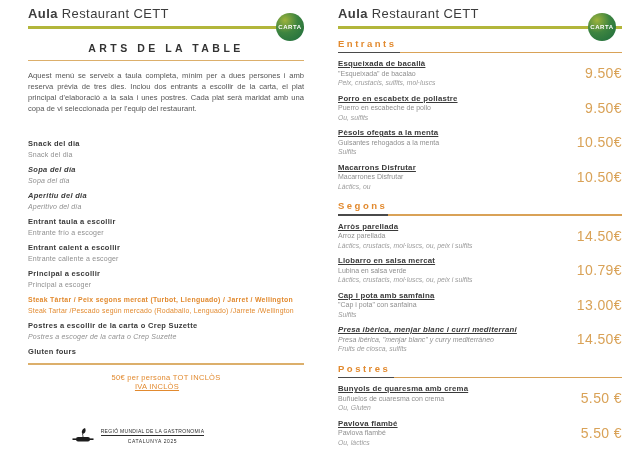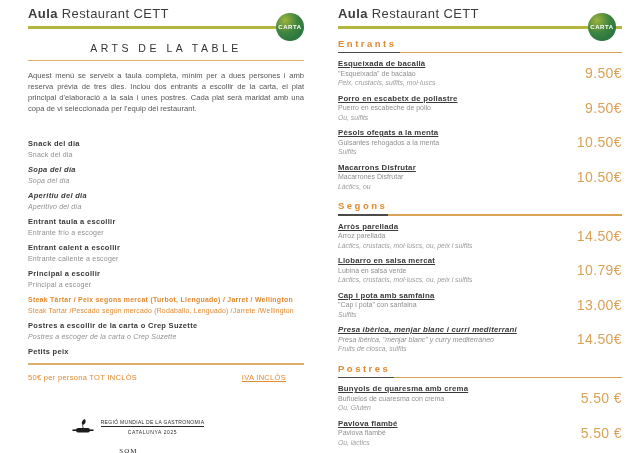--- a/index.html
+++ b/index.html
@@ -14,34 +14,34 @@
   .brand .b{font-weight:700;}
   .brand-rule{position:relative;margin-top:5px;height:2.5px;background:#b2b63b;}
   .badge{position:absolute;top:-13px;width:28px;height:28px;border-radius:50%;
          background:radial-gradient(circle at 32% 26%, #9db33c 0%, #3d8440 45%, #1c6b3d 100%);
          display:flex;align-items:center;justify-content:center;z-index:2;}
   .page-left  .badge{right:0;}
   .page-right .badge{right:6px;}
   .badge span{color:#ffffff;font-size:6px;font-weight:700;letter-spacing:.6px;}
 
   
-  .menu-title{margin-top:13px;text-align:center;font-size:10.5px;font-weight:400;
+  .menu-title{margin-top:13px;text-align:center;font-size:10.5px;font-weight:700;
               letter-spacing:3.5px;color:#333333;}
   .title-rule{margin-top:6px;height:1.5px;background:#dcaf6b;}
   .intro{margin-top:9px;font-size:7.6px;line-height:11px;color:#555555;text-align:justify;}
   .l-items{margin-top:26px;}
   .l-item{margin-bottom:6.5px;}
   .l-name{font-size:7.5px;font-weight:700;color:#3a3a3a;line-height:8.5px;letter-spacing:.3px;}
   .l-sub{font-size:7px;color:#8f8f8f;line-height:8.5px;margin-top:2.5px;letter-spacing:.2px;}
   .it{font-style:italic;}
   .accent{color:#e28a2f !important;}
   .nowrap{white-space:nowrap;font-size:6.9px;}
   .l-divider{margin-top:5px;height:1.5px;background:#dcaf6b;}
   .l-notes{margin-top:8px;display:flex;justify-content:space-between;align-items:center;
-           font-size:7.5px;color:#e28a2f;letter-spacing:.3px;}
+           font-size:7.5px;color:#e28a2f;letter-spacing:.3px;flex-direction:column;}
   .l-notes .right{padding-right:18px;text-decoration:underline;}
 
   
   .section{margin-top:9px;}
   .sec-title{font-size:9.5px;font-weight:700;color:#e28a2f;letter-spacing:2.5px;line-height:11px;}
   .sec-rule{position:relative;margin-top:3px;height:1.5px;background:#d9a257;}
   .sec-rule i{position:absolute;left:0;top:0;height:1.5px;background:#4a4a4a;display:block;}
   .rule-entrants i{width:62px;} .rule-segons i{width:50px;} .rule-postres i{width:56px;}
   .r-item{display:flex;justify-content:space-between;align-items:center;margin-top:6px;}
   .r-name{font-size:7.8px;font-weight:700;color:#3a3a3a;line-height:9px;letter-spacing:.2px;text-decoration:underline;}
@@ -108,21 +108,21 @@
       </div>
       <div class="l-item">
         <div class="l-name accent nowrap">Steak Tàrtar / Peix segons mercat (Turbot, Llenguado) / Jarret / Wellington</div>
         <div class="l-sub accent nowrap">Steak Tartar /Pescado según mercado (Rodaballo, Lenguado) /Jarrete /Wellington</div>
       </div>
       <div class="l-item">
         <div class="l-name">Postres a escollir de la carta o Crep Suzette</div>
         <div class="l-sub it">Postres a escoger de la carta o Crep Suzette</div>
       </div>
       <div class="l-item">
-        <div class="l-name">Petits peix</div>
+        <div class="l-name">Gluten fours</div>
       </div>
     </div>
 
     <div class="l-divider"></div>
     <div class="l-notes">
       <span>50€ per persona TOT INCLÒS</span>
       <span class="right">IVA INCLÒS</span>
     </div>
 
     <div class="footer">

